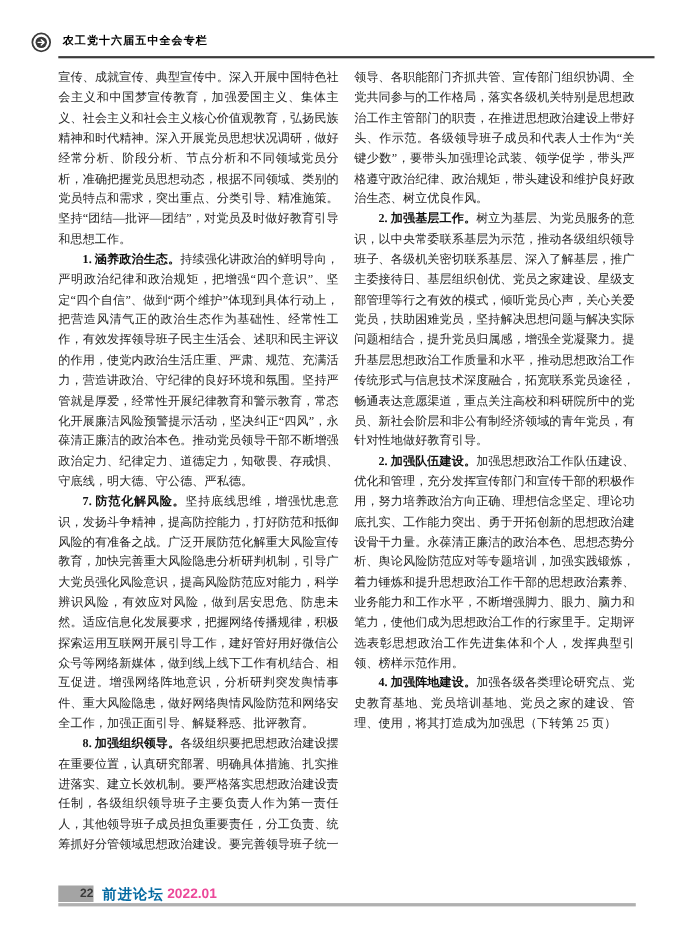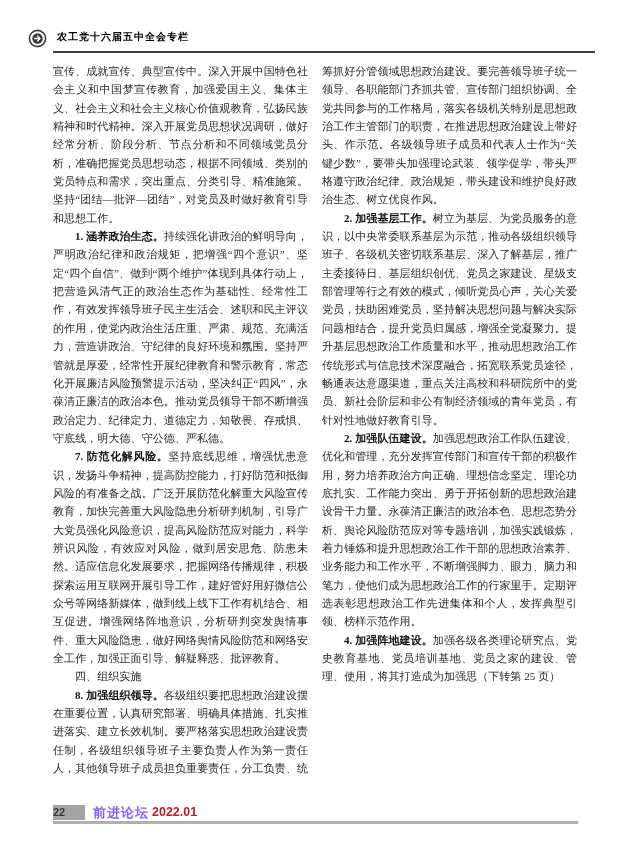--- a/index.html
+++ b/index.html
@@ -31,33 +31,33 @@
   }
   .section-head{
     margin:0;text-indent:2em;
     font-family:"Liberation Sans","DejaVu Sans",sans-serif;
     font-weight:500;color:#222222;
   }
   .cont-note{white-space:nowrap;}
   
   .page-num-box{
     position:absolute;left:53px;top:805px;width:32px;height:15px;
-    background:#a4a4a4;color:#3a3a3a;text-align:left;line-height:15px;
+    background:#a4a4a4;color:#3a3a3a;text-align:right;line-height:15px;
     font-family:"Liberation Sans","DejaVu Sans",sans-serif;
     font-weight:700;font-size:11px;
   }
   .journal-name{
     position:absolute;left:93px;top:804px;
     font-family:"Liberation Sans","DejaVu Sans",sans-serif;
-    font-weight:700;font-size:13px;letter-spacing:1px;color:#8b5cf6;white-space:nowrap;
+    font-weight:700;font-size:13px;letter-spacing:1px;color:#0369a1;white-space:nowrap;
   }
   .journal-issue{
     position:absolute;left:152px;top:805px;
     font-family:"Liberation Sans","DejaVu Sans",sans-serif;
-    font-weight:700;font-size:12.5px;color:#b91c1c;white-space:nowrap;
+    font-weight:700;font-size:12.5px;color:#ec4899;white-space:nowrap;
   }
   .footer-rule{position:absolute;left:53px;top:821px;width:525px;height:3px;background:#b0b0b0;}
 </style>
 </head>
 <body>
 
 <div class="page-header">
   <span class="header-icon">
     <svg width="19" height="19" viewBox="0 0 19 19">
       <circle cx="9.5" cy="9.5" r="8.1" fill="none" stroke="#3a3a3a" stroke-width="1.6"></circle>
@@ -70,21 +70,20 @@
 <div class="header-rule"></div>
 
 <div class="article">
 
   <p class="para cont"><span>宣传、成就宣传、典型宣传中。深入开展中国特色社会主义和中国梦宣传教育，加强爱国主义、集体主义、社会主义和社会主义核心价值观教育，弘扬民族精神和时代精神。深入开展党员思想状况调研，做好经常分析、阶段分析、节点分析和不同领域党员分析，准确把握党员思想动态，根据不同领域、类别的党员特点和需求，突出重点、分类引导、精准施策。坚持“团结—批评—团结”，对党员及时做好教育引导和思想工作。</span></p>
 
   <p class="para"><span class="num-head">1. 涵养政治生态。</span><span>持续强化讲政治的鲜明导向，严明政治纪律和政治规矩，把增强“四个意识”、坚定“四个自信”、做到“两个维护”体现到具体行动上，把营造风清气正的政治生态作为基础性、经常性工作，有效发挥领导班子民主生活会、述职和民主评议的作用，使党内政治生活庄重、严肃、规范、充满活力，营造讲政治、守纪律的良好环境和氛围。坚持严管就是厚爱，经常性开展纪律教育和警示教育，常态化开展廉洁风险预警提示活动，坚决纠正“四风”，永葆清正廉洁的政治本色。推动党员领导干部不断增强政治定力、纪律定力、道德定力，知敬畏、存戒惧、守底线，明大德、守公德、严私德。</span></p>
 
   <p class="para"><span class="num-head">7. 防范化解风险。</span><span>坚持底线思维，增强忧患意识，发扬斗争精神，提高防控能力，打好防范和抵御风险的有准备之战。广泛开展防范化解重大风险宣传教育，加快完善重大风险隐患分析研判机制，引导广大党员强化风险意识，提高风险防范应对能力，科学辨识风险，有效应对风险，做到居安思危、防患未然。适应信息化发展要求，把握网络传播规律，积极探索运用互联网开展引导工作，建好管好用好微信公众号等网络新媒体，做到线上线下工作有机结合、相互促进。增强网络阵地意识，分析研判突发舆情事件、重大风险隐患，做好网络舆情风险防范和网络安全工作，加强正面引导、解疑释惑、批评教育。</span></p>
 
-  <p class="section-head">四、组织实施</p>
 
   <p class="para"><span class="num-head">8. 加强组织领导。</span><span>各级组织要把思想政治建设摆在重要位置，认真研究部署、明确具体措施、扎实推进落实、建立长效机制。要严格落实思想政治建设责任制，各级组织领导班子主要负责人作为第一责任人，其他领导班子成员担负重要责任，分工负责、统筹抓好分管领域思想政治建设。要完善领导班子统一领导、各职能部门齐抓共管、宣传部门组织协调、全党共同参与的工作格局，落实各级机关特别是思想政治工作主管部门的职责，在推进思想政治建设上带好头、作示范。各级领导班子成员和代表人士作为“关键少数”，要带头加强理论武装、领学促学，带头严格遵守政治纪律、政治规矩，带头建设和维护良好政治生态、树立优良作风。</span></p>
 
   <p class="para"><span class="num-head">2. 加强基层工作。</span><span>树立为基层、为党员服务的意识，以中央常委联系基层为示范，推动各级组织领导班子、各级机关密切联系基层、深入了解基层，推广主委接待日、基层组织创优、党员之家建设、星级支部管理等行之有效的模式，倾听党员心声，关心关爱党员，扶助困难党员，坚持解决思想问题与解决实际问题相结合，提升党员归属感，增强全党凝聚力。提升基层思想政治工作质量和水平，推动思想政治工作传统形式与信息技术深度融合，拓宽联系党员途径，畅通表达意愿渠道，重点关注高校和科研院所中的党员、新社会阶层和非公有制经济领域的青年党员，有针对性地做好教育引导。</span></p>
 
   <p class="para"><span class="num-head">2. 加强队伍建设。</span><span>加强思想政治工作队伍建设、优化和管理，充分发挥宣传部门和宣传干部的积极作用，努力培养政治方向正确、理想信念坚定、理论功底扎实、工作能力突出、勇于开拓创新的思想政治建设骨干力量。永葆清正廉洁的政治本色、思想态势分析、舆论风险防范应对等专题培训，加强实践锻炼，着力锤炼和提升思想政治工作干部的思想政治素养、业务能力和工作水平，不断增强脚力、眼力、脑力和笔力，使他们成为思想政治工作的行家里手。定期评选表彰思想政治工作先进集体和个人，发挥典型引领、榜样示范作用。</span></p>
 
   <p class="para"><span class="num-head">4. 加强阵地建设。</span><span>加强各级各类理论研究点、党史教育基地、党员培训基地、党员之家的建设、管理、使用，将其打造成为加强思</span><span class="cont-note">（下转第 25 页）</span></p>
 
 </div>

